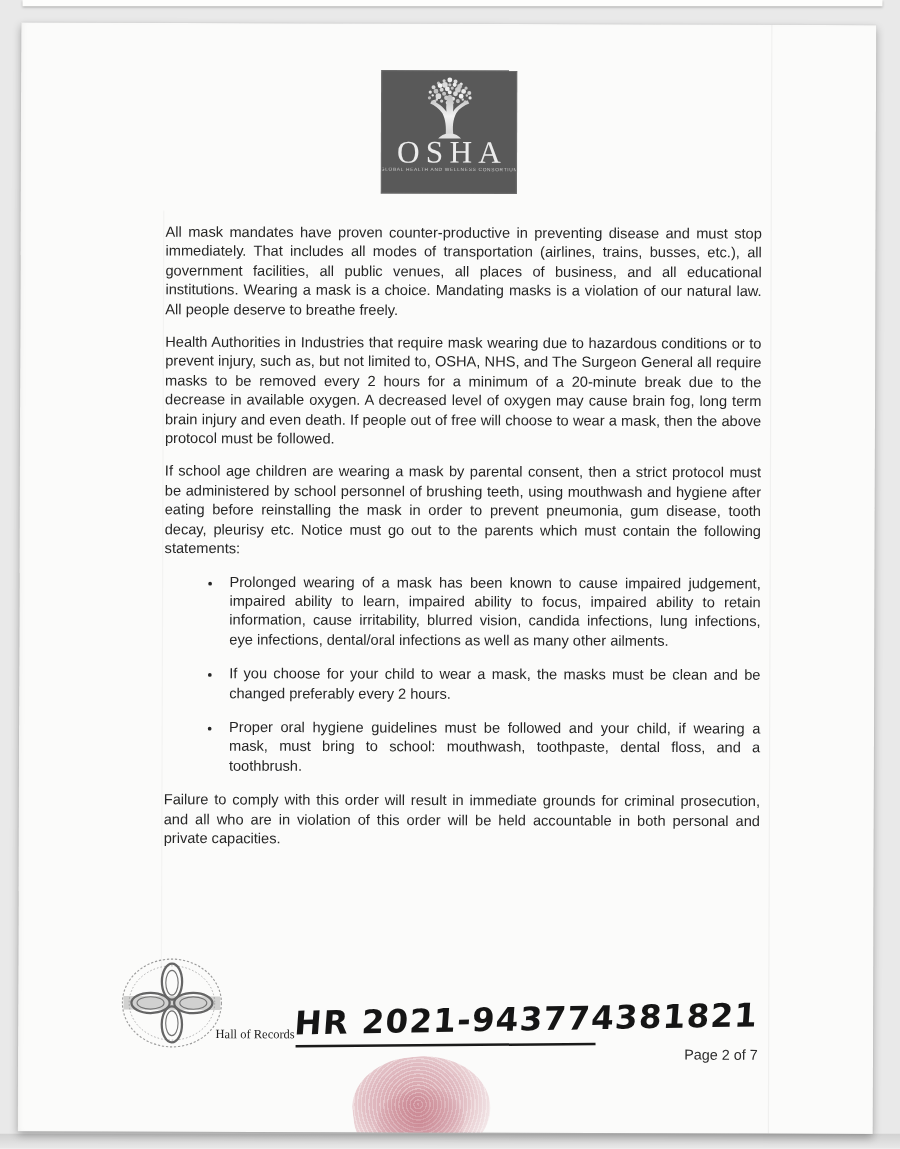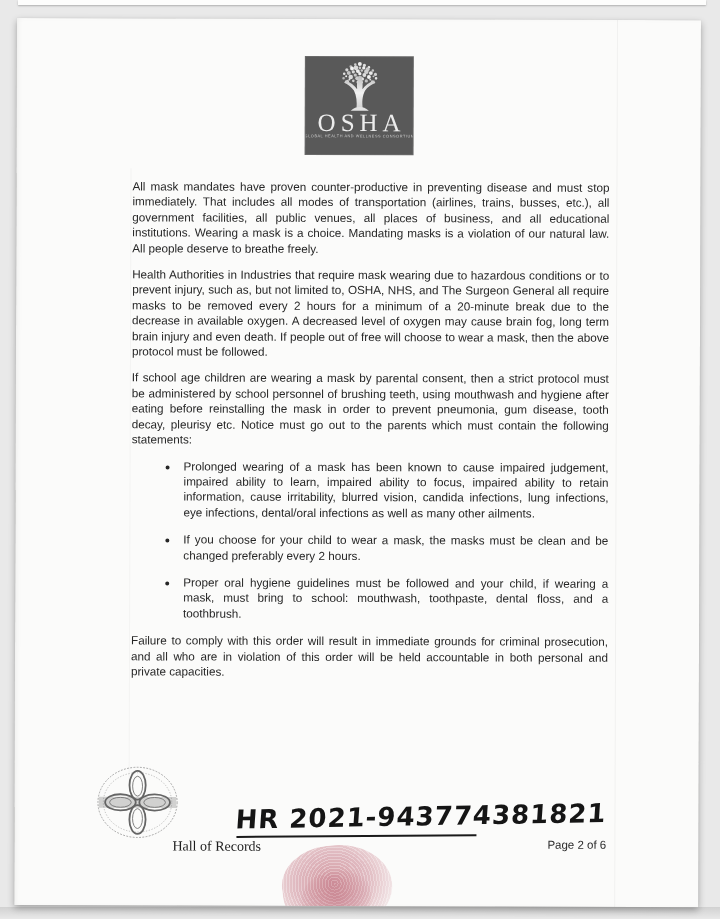--- a/index.html
+++ b/index.html
@@ -64,21 +64,21 @@
   .doc-content p { margin-bottom:11px; }
   .doc-content ul { margin:2px 0 11px 0; padding-left:48px; }
   .doc-content li { margin-bottom:12px; padding-left:4px; }
   
   .seal {
     position:absolute; left:78px; top:746px; width:90px; height:76px;
     opacity:0.85;
   }
   .hall-label {
     position:absolute; left:158px; top:804px;
-    font-family:"Liberation Serif", serif; font-size:14px; color:#1d1d1d;margin-top:16px;
+    font-family:"Liberation Serif", serif; font-size:10px; color:#1d1d1d;
   }
   .record-number {
     position:absolute; left:221px; top:782px;
     font-family:"DejaVu Sans", sans-serif;
     font-size:26px; font-weight:700; letter-spacing:1px;
     color:#151515;
     transform:rotate(-1.2deg) skewX(-5deg);
     white-space:nowrap;
   }
   .record-underline {
@@ -212,16 +212,16 @@
       <ellipse cx="50" cy="60" rx="5.5" ry="11"></ellipse>
     </g>
   </svg>
 
   <div class="hall-label">Hall of Records</div>
   <div class="record-underline"></div>
   <div class="record-number">HR 2021-943774381821</div>
 
   <div class="fingerprint"></div>
 
-  <div class="page-indicator">Page 2 of 6</div>
+  <div class="page-indicator">Page 2 of 7</div>
 </div>
 
 <div class="bottom-shade"></div>
 
 </body></html>

